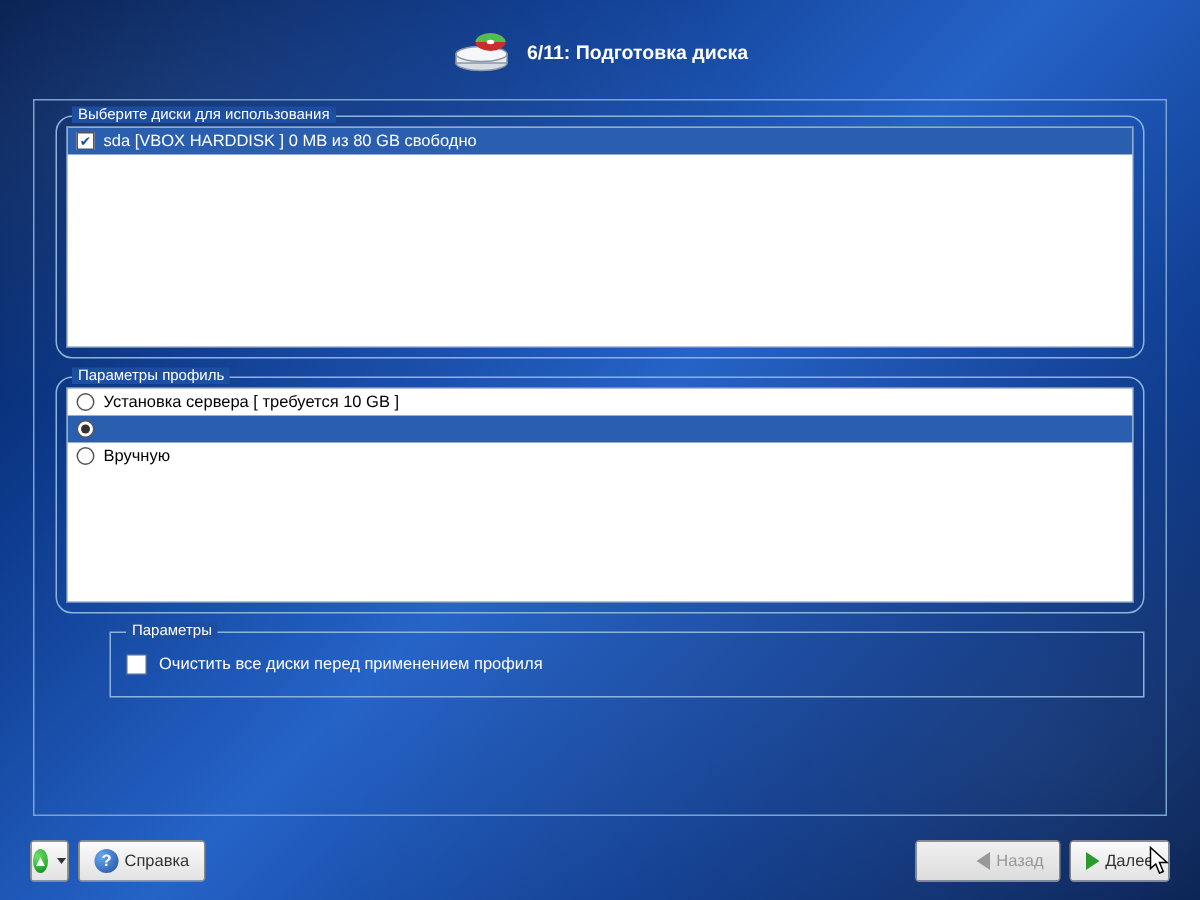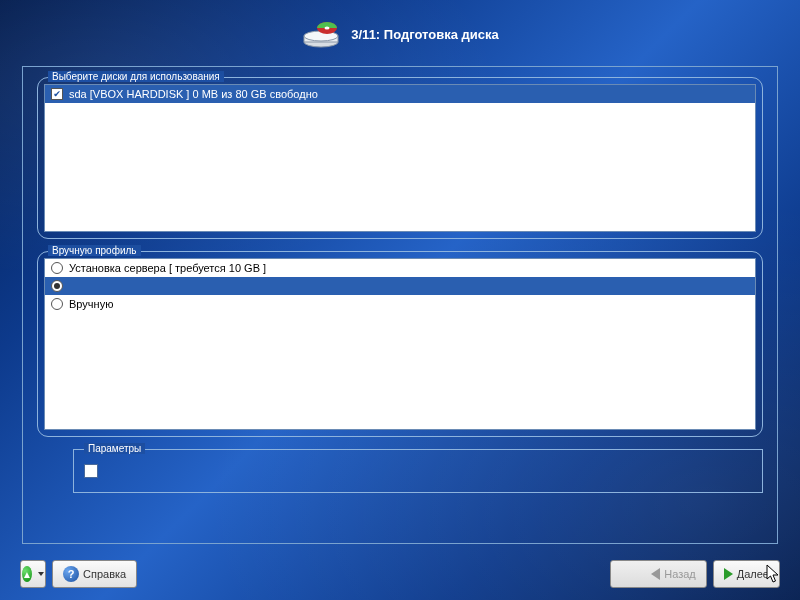--- a/index.html
+++ b/index.html
@@ -57,21 +57,21 @@
       color: #fff;
       font-size: 10px;
       padding: 0 4px;
     }
     .listbox {
       background: #fff;
       border: 1px solid #6a8bb5;
       height: 148px;
       overflow: auto;
     }
-    .listbox2 { height: 172px; }
+    .listbox2 { height: 144px; }
     .list-row {
       display: flex;
       align-items: center;
       gap: 6px;
       padding: 2px 6px;
       height: 18px;
       color: #000;
       cursor: pointer;
     }
     .list-row.selected {
@@ -213,56 +213,57 @@
 
 <div class="header">
   <svg class="disk-icon-svg" viewBox="0 0 40 28">
     <ellipse cx="20" cy="22" rx="17" ry="5" fill="#d8dde3" stroke="#8a97a8"></ellipse>
     <rect x="3" y="16" width="34" height="6" fill="#e8ecef" stroke="#8a97a8"></rect>
     <ellipse cx="20" cy="16" rx="17" ry="5" fill="#f5f7f9" stroke="#8a97a8"></ellipse>
     <ellipse cx="26" cy="8" rx="10" ry="6" fill="#c92d2d"></ellipse>
     <path d="M 16 8 A 10 6 0 0 1 36 8 Z" fill="#4fbf4f"></path>
     <ellipse cx="26" cy="8" rx="2.5" ry="1.5" fill="#fff"></ellipse>
   </svg>
-  <span class="header-title">3/11: Подготовка диска</span>
+  <span class="header-title">6/11: Подготовка диска</span>
 </div>
 
 <div class="content">
 
   <div class="fieldset">
     <div class="fieldset-legend">Выберите диски для использования</div>
     <div class="listbox">
       <div class="list-row selected">
         <span class="chk checked"></span>
         <span>sda [VBOX HARDDISK   ]  0 MB из 80 GB свободно</span>
       </div>
     </div>
   </div>
 
   <div class="fieldset">
-    <div class="fieldset-legend">Вручную профиль</div>
+    <div class="fieldset-legend">Параметры профиль</div>
     <div class="listbox listbox2">
       <div class="list-row">
         <span class="radio"></span>
         <span>Установка сервера [ требуется 10 GB ]</span>
       </div>
       <div class="list-row selected">
         <span class="radio selected"></span>
       </div>
       <div class="list-row">
         <span class="radio"></span>
         <span>Вручную</span>
       </div>
     </div>
   </div>
 
   <div class="params-box">
     <div class="fieldset-legend">Параметры</div>
     <div class="param-row">
       <span class="param-chk"></span>
+      <span>Очистить все диски перед применением профиля</span>
     </div>
   </div>
 
 </div>
 
 <div class="footer">
   <button class="btn btn-icon-small">
     <span class="up-circle">▲</span>
     <span class="dropdown-caret"></span>
   </button>

